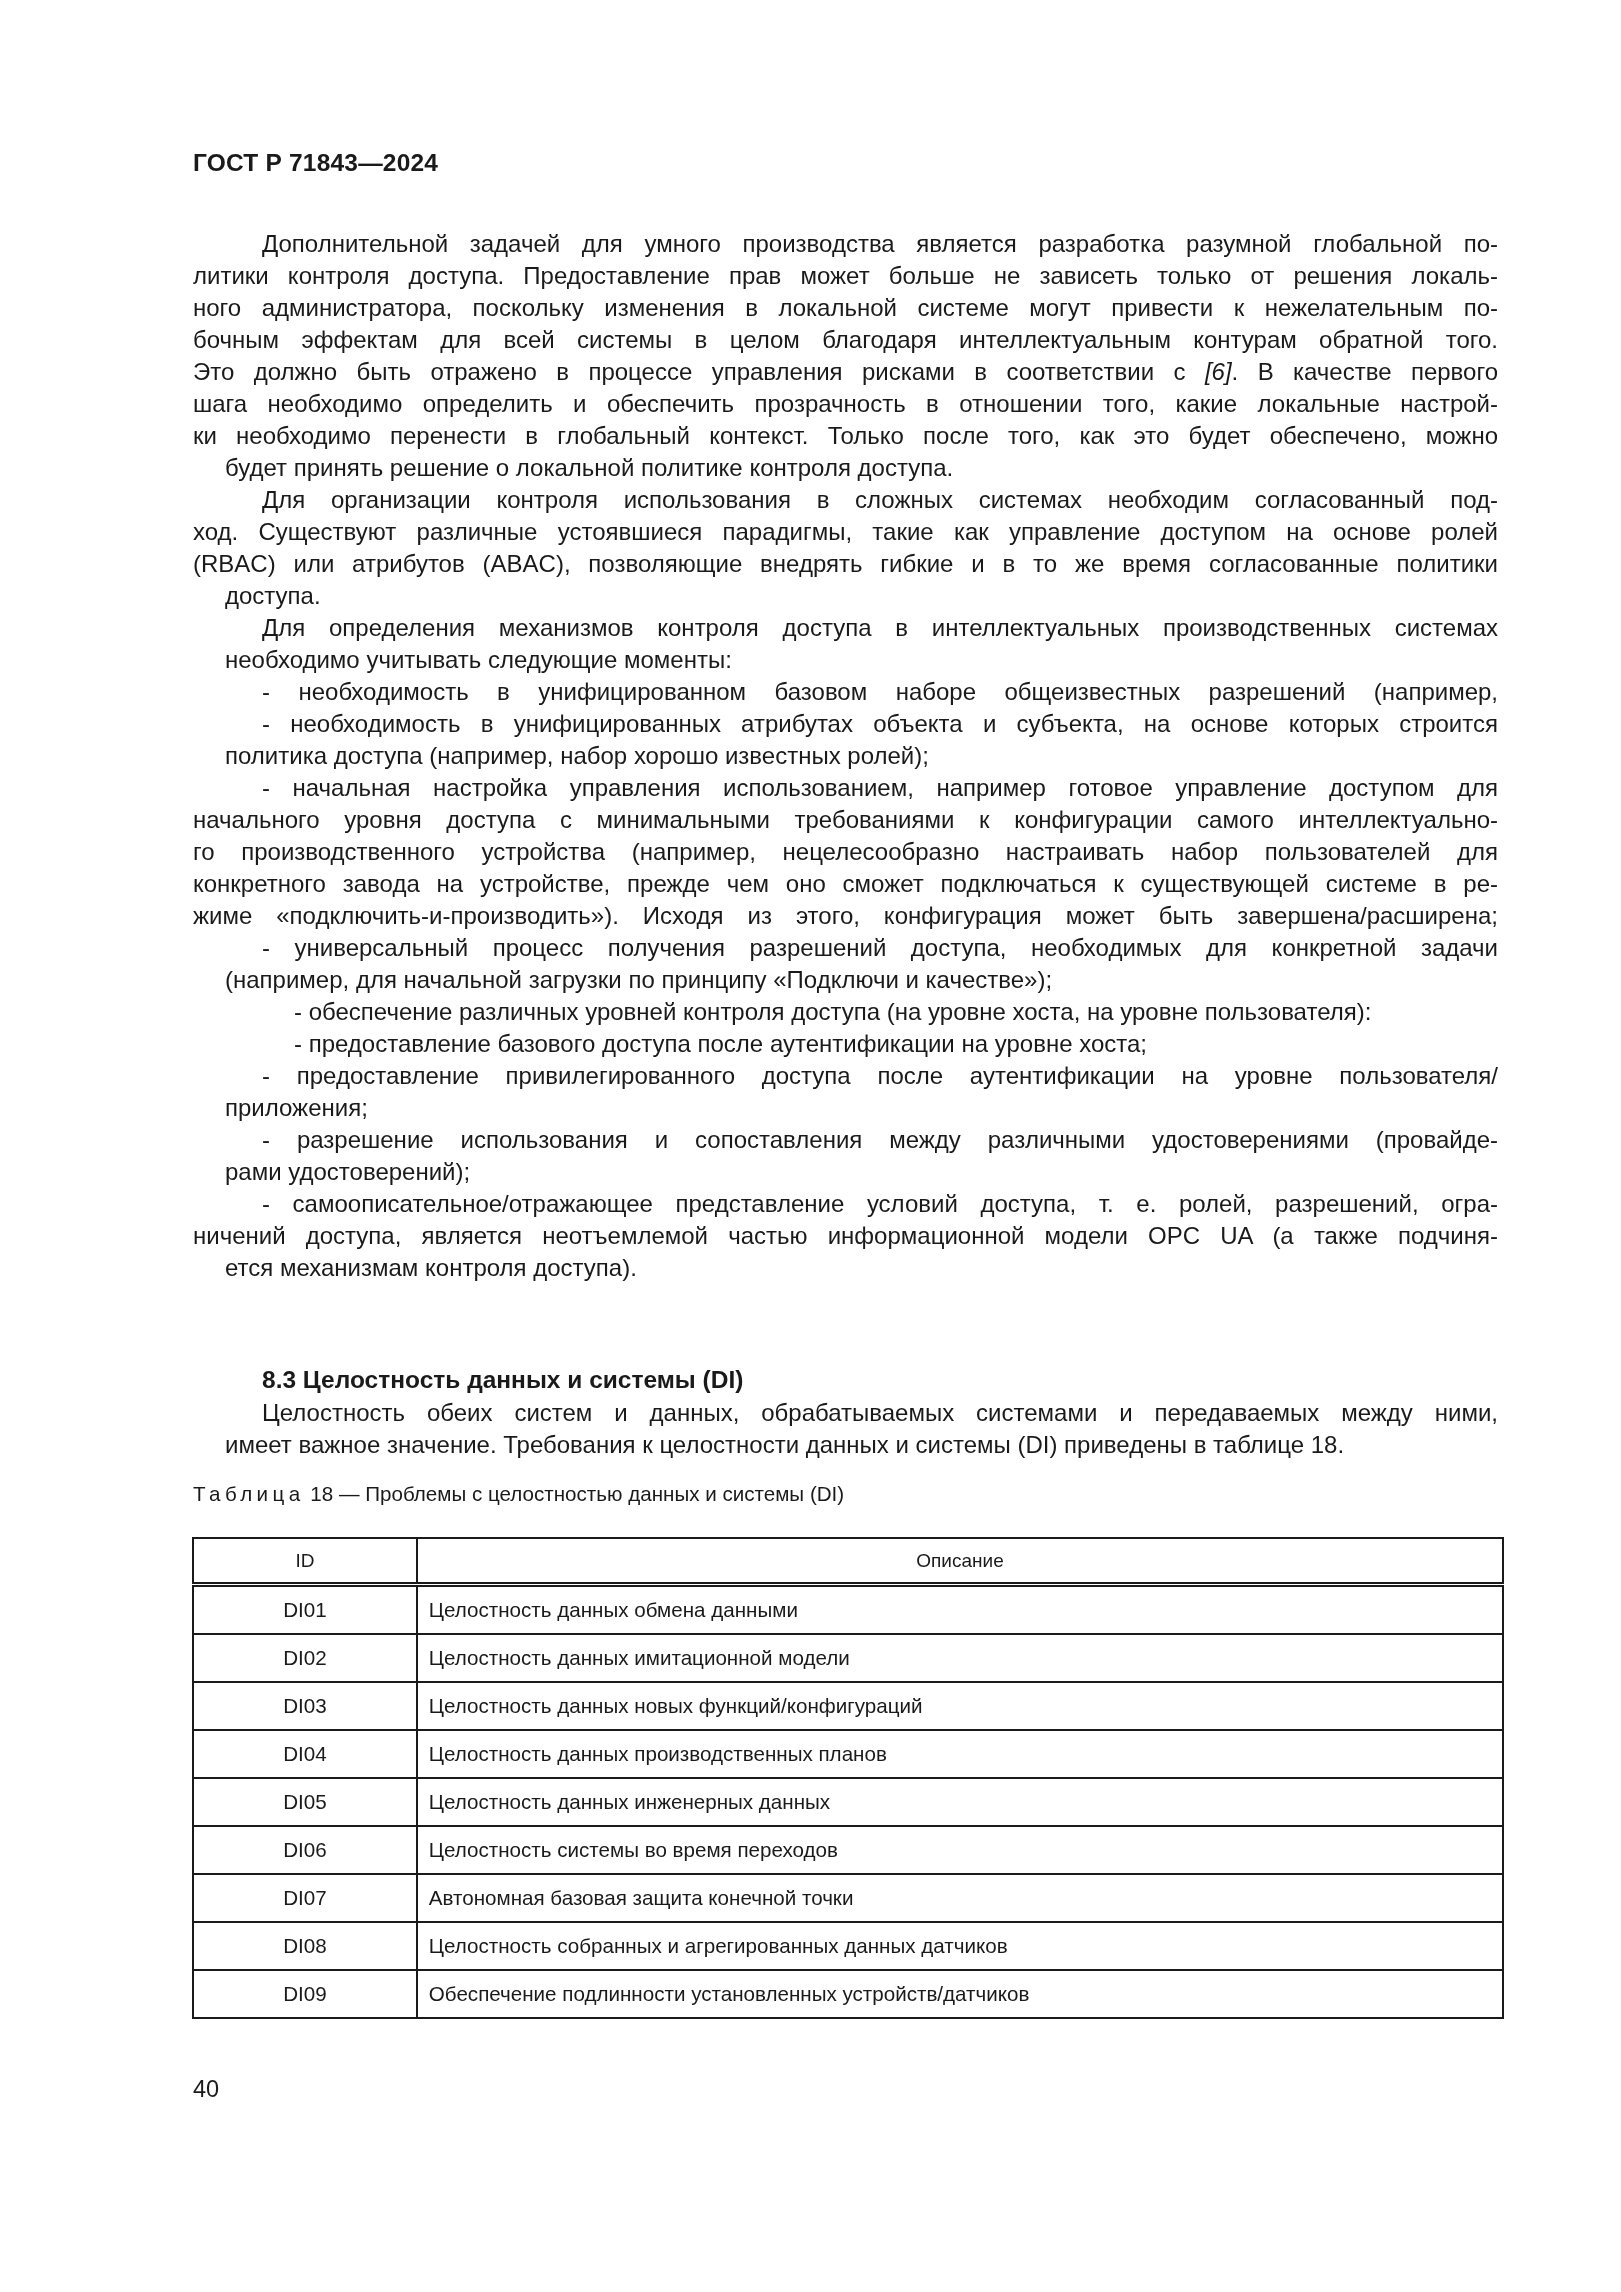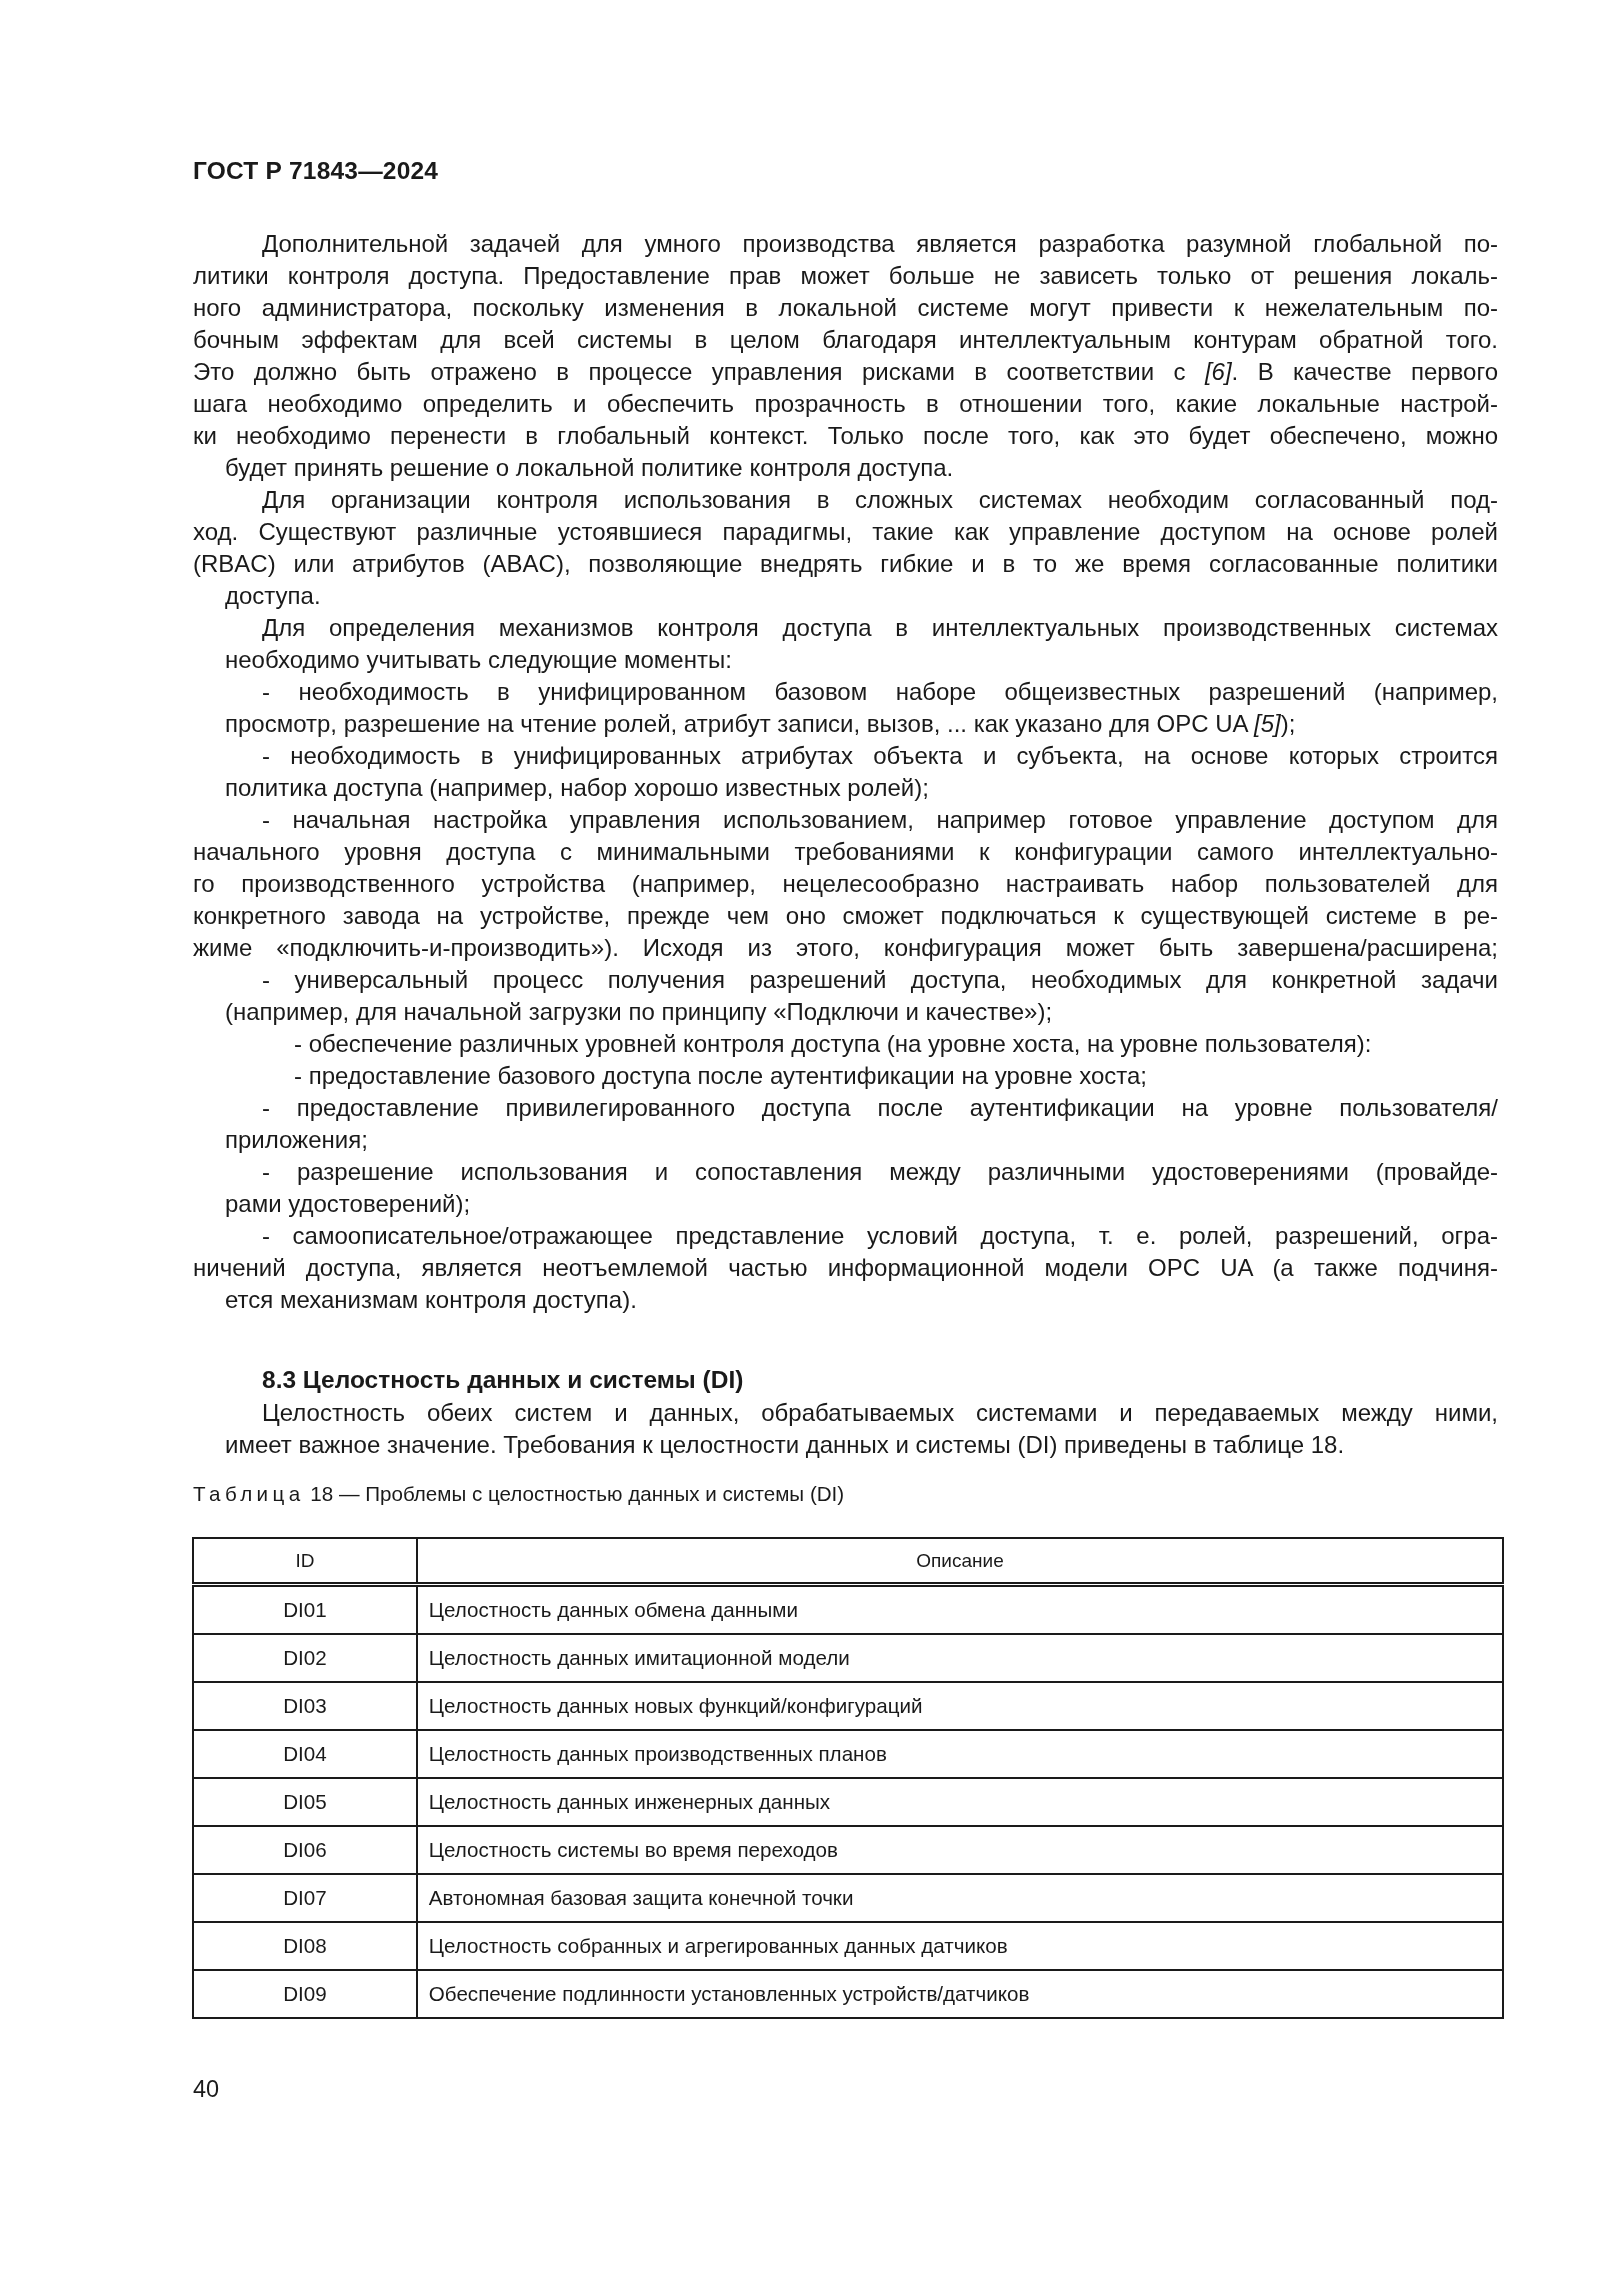--- a/index.html
+++ b/index.html
@@ -1,21 +1,21 @@
 <!DOCTYPE html>
 <html><head>
 <meta charset="utf-8">
 <style>
   html, body { margin: 0; padding: 0; background: #ffffff; }
   body { width: 1621px; height: 2293px; position: relative; overflow: hidden;
          font-family: "Liberation Sans", sans-serif; color: #1a1a1a; }
   .page { position: absolute; left: 0; top: 0; width: 1621px; height: 2293px; }
 
   .doc-header { position: absolute; left: 193px; top: 147px; font-weight: bold;
-                font-size: 24.5px; line-height: 31px; letter-spacing: 0.2px; margin-top: 8px; }
+                font-size: 24.5px; line-height: 31px; letter-spacing: 0.2px; }
 
   .body-text { position: absolute; left: 193px; top: 228px; width: 1305px;
                font-size: 24px; line-height: 32px; }
   .line { display: block; white-space: nowrap; text-align: justify; text-align-last: justify;
           height: 32px; overflow: visible; }
   .line.last { text-align-last: left; margin-left: 32px; }
   .line.indent { padding-left: 69px; }
   .it { font-style: italic; }
 
   .section-heading { position: absolute; left: 262px; top: 1365px; font-weight: bold;
@@ -67,21 +67,20 @@
     </div>
 
     <div>
       <span class="line indent">Для определения механизмов контроля доступа в интеллектуальных производственных системах</span>
       <span class="line last">необходимо учитывать следующие моменты:</span>
     </div>
 
     <div>
       <div>
         <span class="line indent">- необходимость в унифицированном базовом наборе общеизвестных разрешений (например,</span>
-        <span class="line last"><span>просмотр, разрешение на чтение ролей, атрибут записи, вызов, ... как указано для OPC UA</span> <span class="it">[5]</span><span>);</span></span>
       </div>
       <div>
         <span class="line indent">- необходимость в унифицированных атрибутах объекта и субъекта, на основе которых строится</span>
         <span class="line last">политика доступа (например, набор хорошо известных ролей);</span>
       </div>
       <div>
         <span class="line indent">- начальная настройка управления использованием, например готовое управление доступом для</span>
         <span class="line">начального уровня доступа с минимальными требованиями к конфигурации самого интеллектуально-</span>
         <span class="line">го производственного устройства (например, нецелесообразно настраивать набор пользователей для</span>
         <span class="line">конкретного завода на устройстве, прежде чем оно сможет подключаться к существующей системе в ре-</span>

